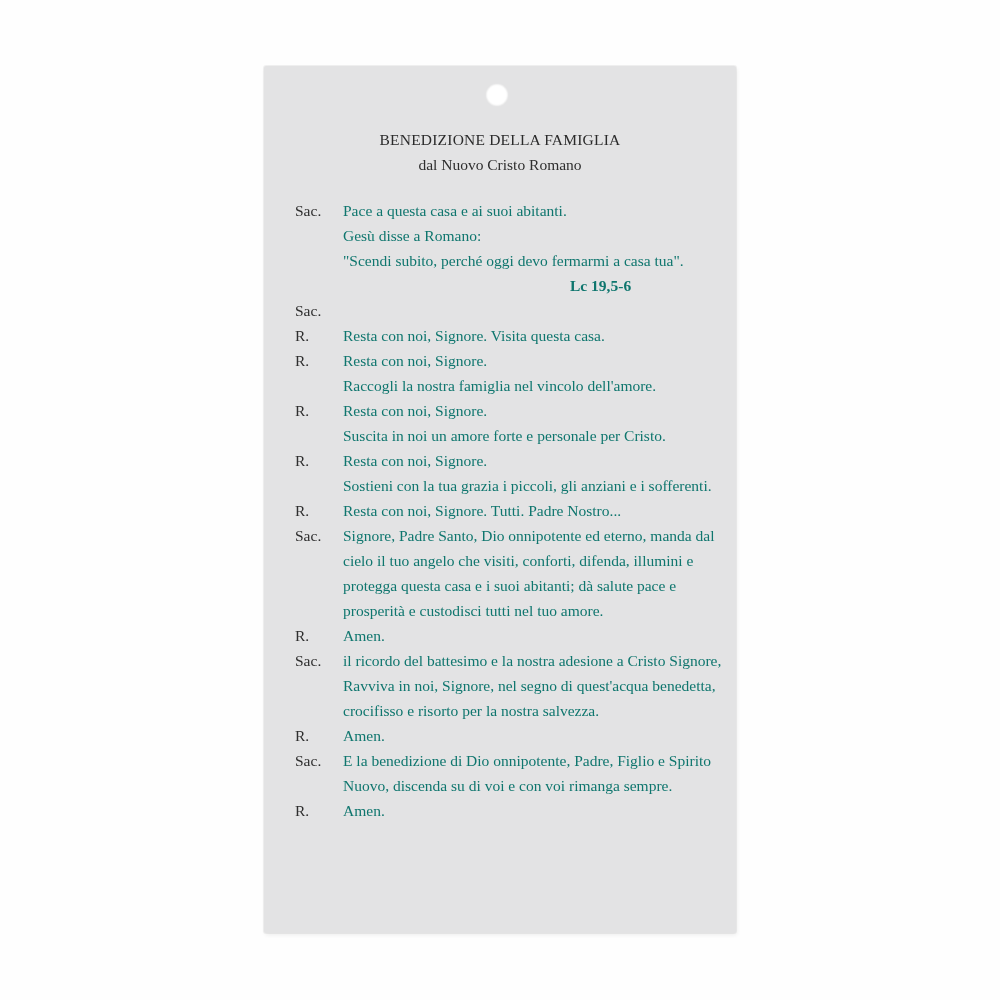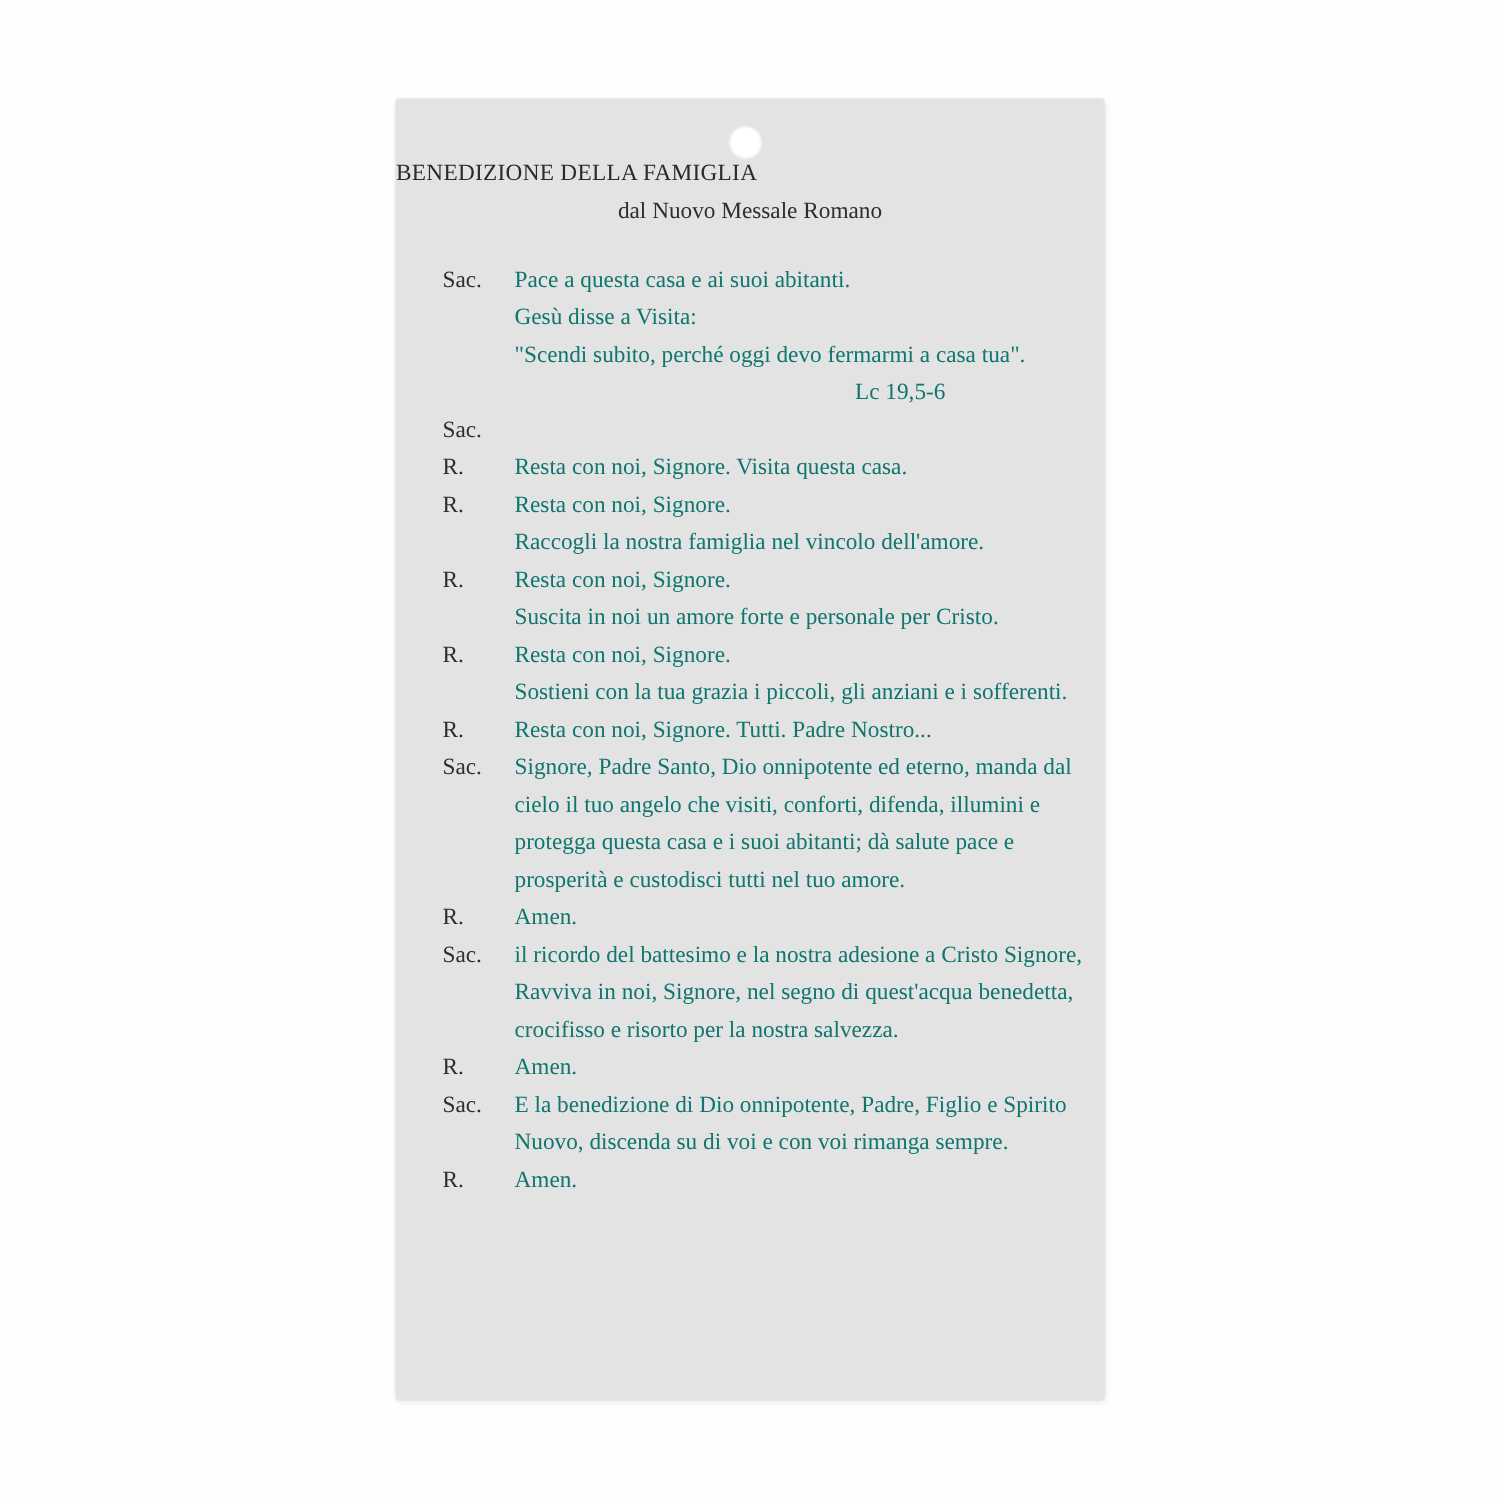--- a/index.html
+++ b/index.html
@@ -21,21 +21,22 @@
   }
   .hole {
     position: absolute;
     left: 222px; top: 18px;
     width: 22px; height: 22px;
     border-radius: 50%;
     background: #ffffff;
     box-shadow: inset 0 0 2px rgba(0,0,0,0.18), 0 0 1px rgba(255,255,255,0.9);
   }
   .title {
-    padding-top: 40px;
+    padding-top: 64px;
+    text-align: center;
     font-size: 15.5px;
     line-height: 20px;
     letter-spacing: 0.2px;
     color: #2b2b2b;
   }
   .subtitle {
     margin-top: 5px;
     text-align: center;
     font-size: 15.5px;
     line-height: 20px;
@@ -53,36 +54,36 @@
     line-height: 25px;
     color: #2e2e2e;
   }
   .lines { flex: 1 1 auto; min-width: 0; }
   .line {
     font-size: 15.5px;
     line-height: 25px;
     white-space: nowrap;
     color: #0f766e;
   }
-  .line.citation { padding-left: 227px; }
+  .line.citation { padding-left: 227px; font-weight: bold; }
 </style>
 </head>
 <body>
 
 <div class="stage">
   <div class="card">
     <div class="hole"></div>
     <div class="title">BENEDIZIONE DELLA FAMIGLIA</div>
-    <div class="subtitle">dal Nuovo Messale Romano</div>
+    <div class="subtitle">dal Nuovo Cristo Romano</div>
     <div class="content">
         <div class="entry">
           <div class="speaker">Sac.</div>
           <div class="lines">
             <div class="line">Pace a questa casa e ai suoi abitanti.</div>
-            <div class="line">Gesù disse a Visita:</div>
+            <div class="line">Gesù disse a Romano:</div>
             <div class="line">"Scendi subito, perché oggi devo fermarmi a casa tua".</div>
           </div>
         </div>
         <div class="entry">
           <div class="speaker"></div>
           <div class="lines">
             <div class="line citation">Lc 19,5-6</div>
           </div>
         </div>
         <div class="entry">

